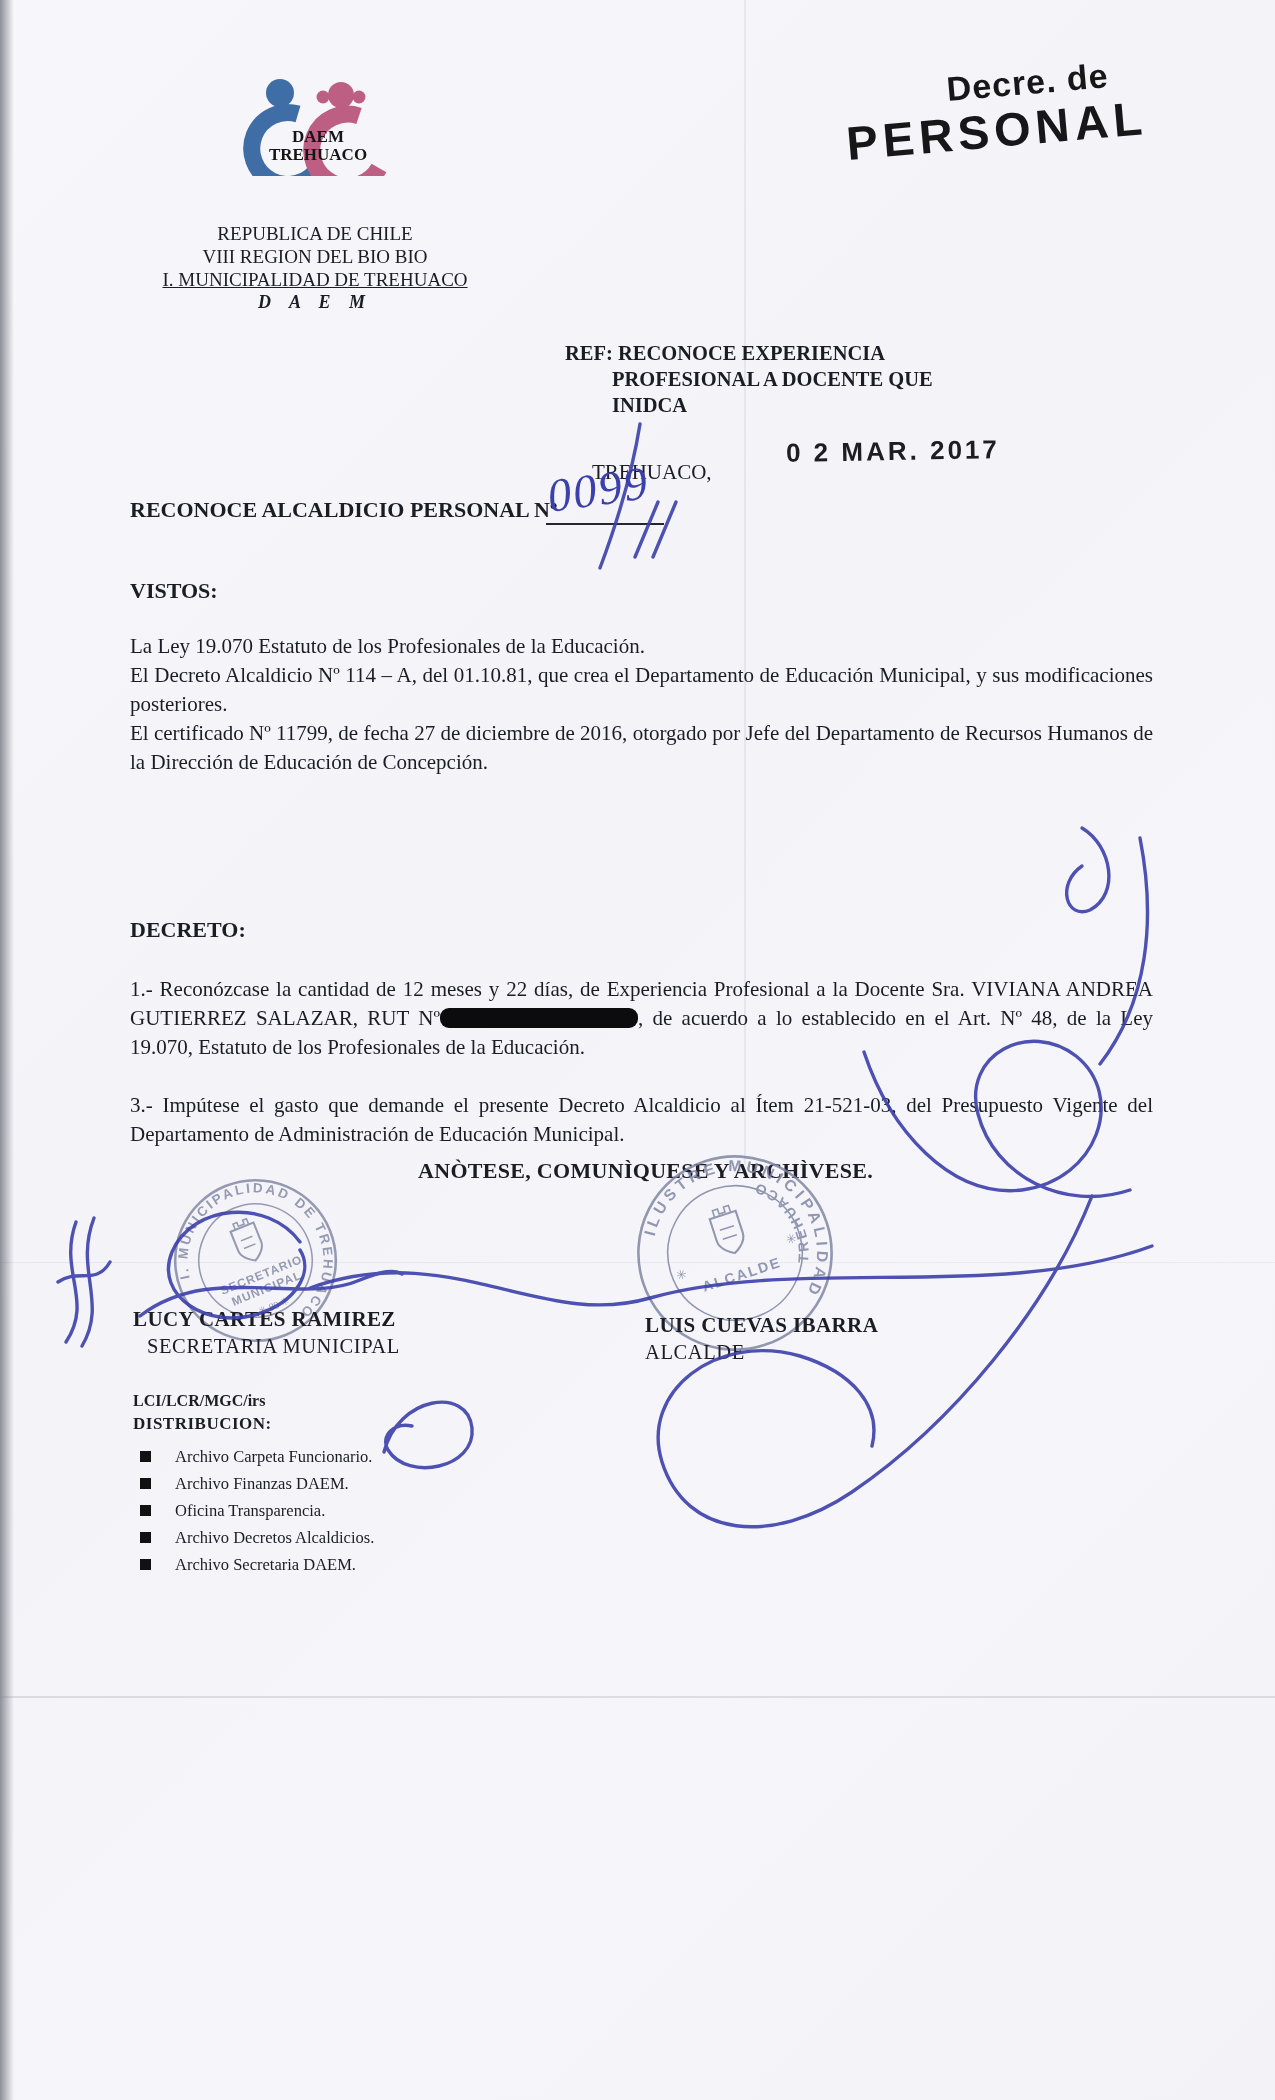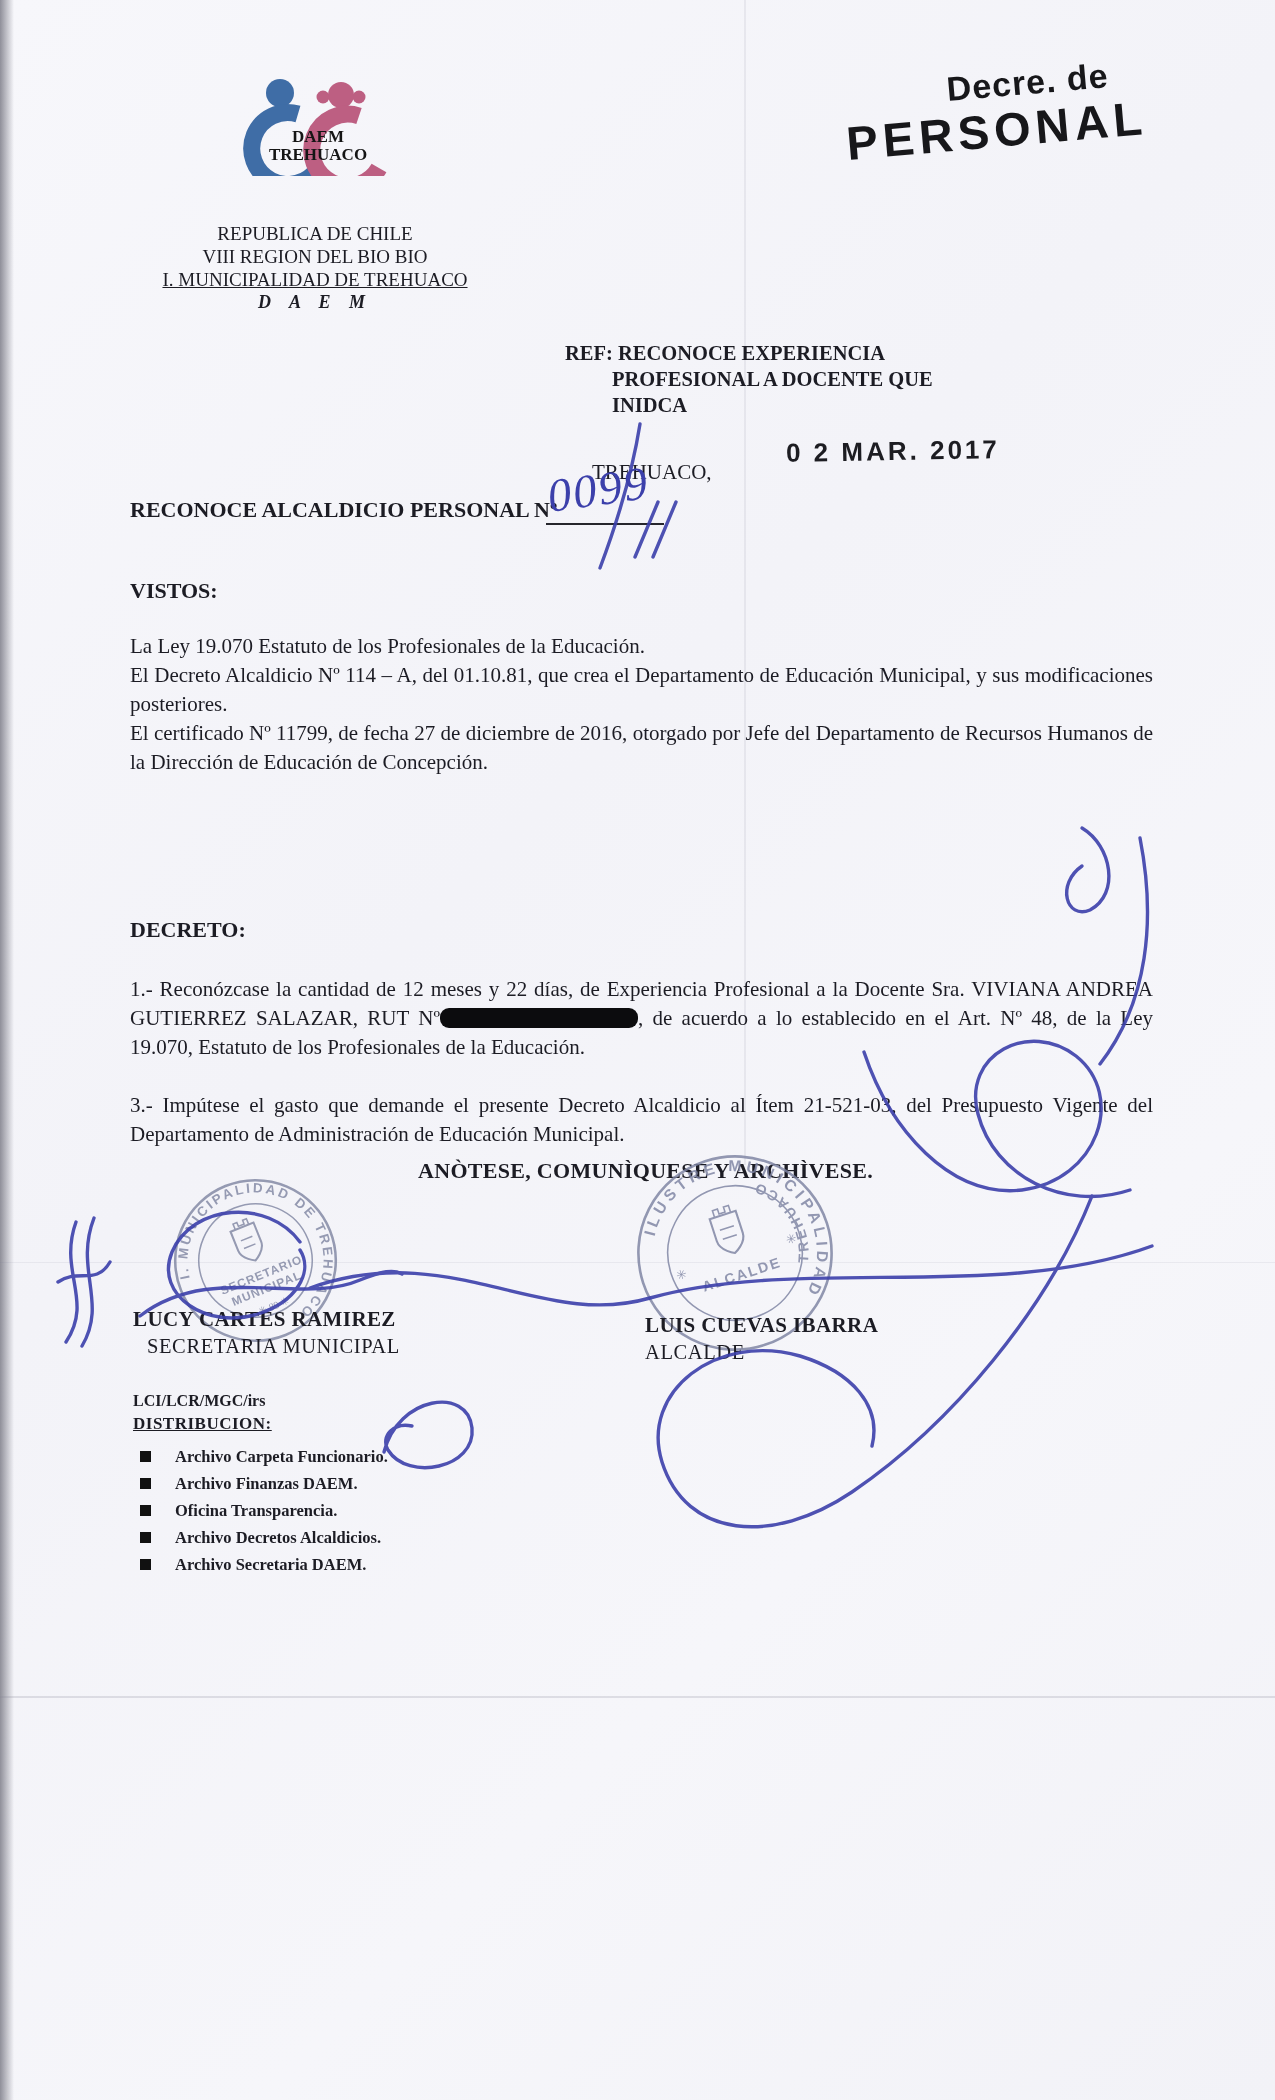--- a/index.html
+++ b/index.html
@@ -48,22 +48,22 @@
   .closing{left:418px;top:1158px;font-weight:bold;font-size:22px;letter-spacing:.3px;}
 
   .signer{line-height:27px;}
   .signer .name{font-weight:bold;font-size:21px;letter-spacing:.4px;}
   .signer .title{font-size:20.5px;letter-spacing:.6px;}
   .signer-left{left:133px;top:1306px;}
   .signer-left .title{margin-left:14px;}
   .signer-right{left:645px;top:1312px;}
 
   .initials{left:133px;top:1392px;font-weight:bold;font-size:16px;}
-  .dist-h{left:133px;top:1414px;font-weight:bold;font-size:17px;text-decoration:underline;letter-spacing:.5px;}
-  .dist-list{left:140px;top:1443px;font-size:16.5px;font-weight:bold;}
+  .dist-h{left:133px;top:1414px;font-weight:bold;font-size:17px;letter-spacing:.5px;}
+  .dist-list{left:140px;top:1443px;font-size:16.5px;font-weight:normal;}
   .dist-item{display:flex;align-items:center;height:27px;}
   .dist-item .sq{width:11px;height:11px;background:#111;margin-right:24px;flex:0 0 auto;}
 
   .seal{opacity:.82;}
   .seal-left{left:168px;top:1173px;transform:rotate(-22deg);}
   .seal-right{left:630px;top:1148px;transform:rotate(-18deg);}
   .ink{position:absolute;left:0;top:0;pointer-events:none;}
 </style>
 </head>
 <body>

